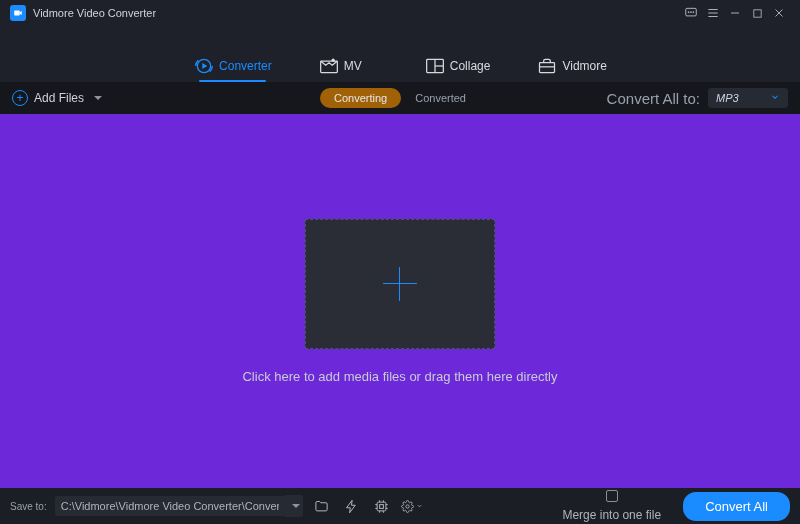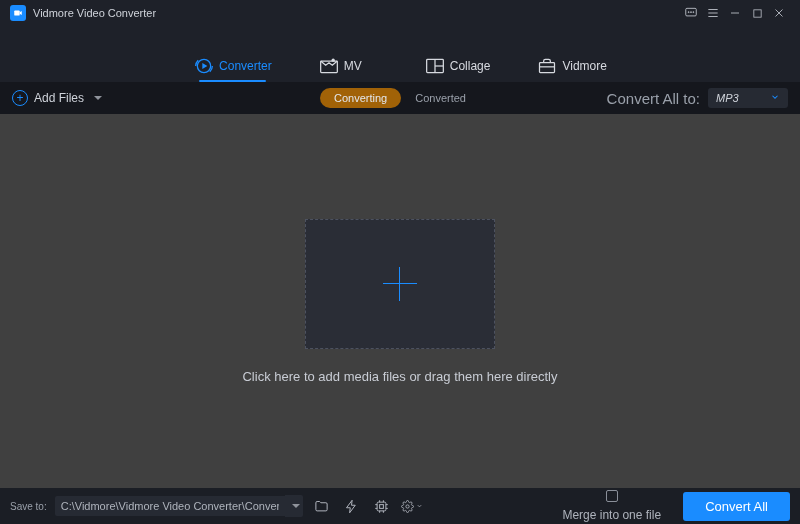--- a/index.html
+++ b/index.html
@@ -127,21 +127,21 @@
     padding: 3px 8px;
     display: flex; align-items: center;
     cursor: pointer;
     font-style: italic;
   }
   .format-pill .fmt { font-size: 11px; color: #cfd3da; flex: 1; }
   .format-pill .chev { color: #1a8cff; }
   
   .main {
     height: calc(524px - 26px - 56px - 32px - 36px);
-    background: #404040;
+    background: #6d28d9;
     display: flex;
     flex-direction: column;
     align-items: center;
     justify-content: center;
     gap: 20px;
   }
   .dropzone {
     width: 190px; height: 130px;
     border: 1px dashed #4d5260;
     background: #2a2d36;
@@ -202,21 +202,21 @@
   .merge .box {
     width: 12px; height: 12px;
     border: 1px solid #8a8f99;
     border-radius: 2px;
   }
   .convert-btn {
     background: #1a8cff;
     color: #fff;
     font-size: 13px;
     padding: 7px 22px;
-    border-radius: 3px;
+    border-radius: 13px;
     cursor: pointer;
     margin-left: 14px;
   }
 </style>
 </head>
 <body>
 
 <div class="titlebar">
   <div class="logo">
     <svg viewBox="0 0 24 24" fill="none">

